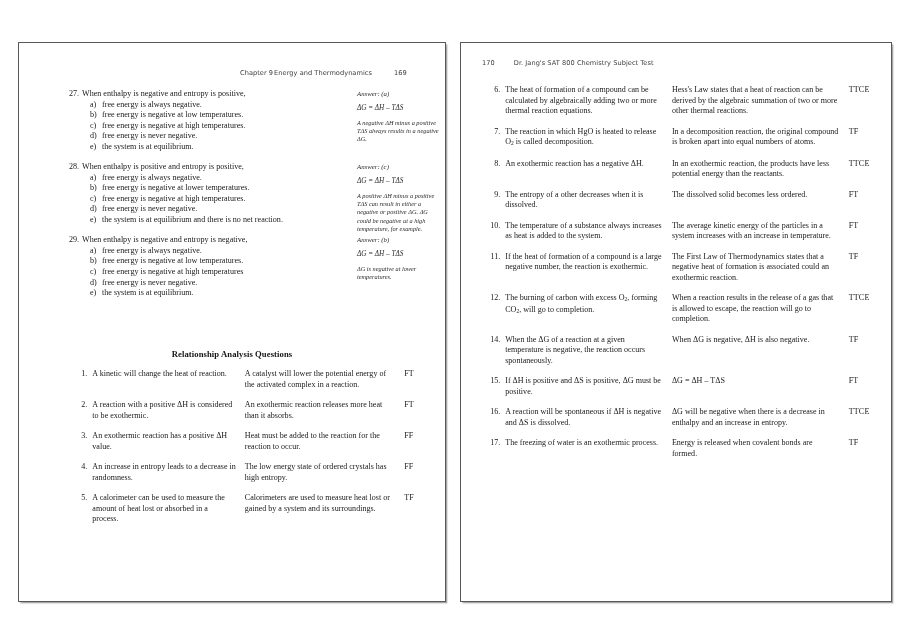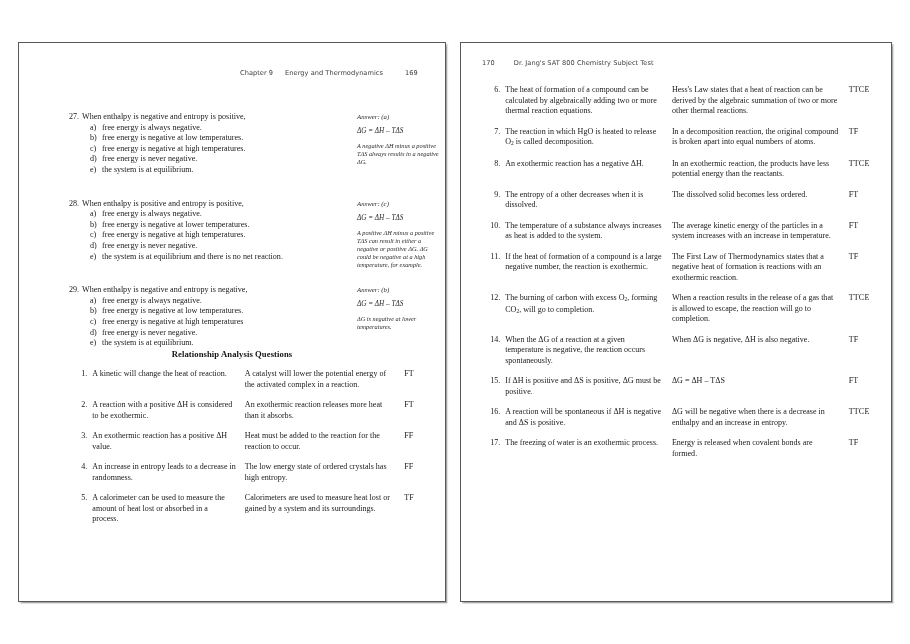--- a/index.html
+++ b/index.html
@@ -37,35 +37,34 @@
   .runhead {
     position: absolute;
     font-family: "DejaVu Sans", "Liberation Sans", sans-serif;
     font-size: 6.6px;
     color: #3c3c3c;
     white-space: nowrap;
     letter-spacing: 0.05px;
   }
   .runhead-left  { top: 26px; left: 221px; }
   .runhead-right { top: 16px; left: 21px; }
-  .runhead .chapno { margin-right: 12px; text-align: right; }
+  .runhead .chapno { margin-right: 1px; text-align: right; }
   .runhead .folio-left { margin-left: 22px; }
   .runhead .folio-right { margin-right: 19px; text-align: right; }
 
   
   .mc-list {
     position: absolute;
     top: 46px;
     left: 50px;
     width: 360px;
   }
   .mc-item {
     position: relative;
     margin-bottom: 9.5px;
-    margin-top: 23px;
   }
   .mc-body { width: 268px; }
   .mc-stem {
     font-size: 8.1px;
     line-height: 10.6px;
     color: #19191b;
     text-indent: -13px;
     padding-left: 13px;
   }
   .mc-stem .num { display: inline-block; width: 13px; text-indent: 0; }
@@ -299,21 +298,21 @@
             </tr>
             <tr>
               <td class="ra-num">10.</td>
               <td class="ra-stmt1">The temperature of a substance always increases as heat is added to the system.</td>
               <td class="ra-stmt2">The average kinetic energy of the particles in a system increases with an increase in temperature.</td>
               <td class="ra-code">FT</td>
             </tr>
             <tr>
               <td class="ra-num">11.</td>
               <td class="ra-stmt1">If the heat of formation of a compound is a large negative number, the reaction is exothermic.</td>
-              <td class="ra-stmt2">The First Law of Thermodynamics states that a negative heat of formation is reactions with an exothermic reaction.</td>
+              <td class="ra-stmt2">The First Law of Thermodynamics states that a negative heat of formation is associated could an exothermic reaction.</td>
               <td class="ra-code">TF</td>
             </tr>
             <tr>
               <td class="ra-num">12.</td>
               <td class="ra-stmt1">The burning of carbon with excess O<sub>2</sub>, forming CO<sub>2</sub>, will go to completion.</td>
               <td class="ra-stmt2">When a reaction results in the release of a gas that is allowed to escape, the reaction will go to completion.</td>
               <td class="ra-code">TTCE</td>
             </tr>
             <tr>
               <td class="ra-num">14.</td>
@@ -322,21 +321,21 @@
               <td class="ra-code">TF</td>
             </tr>
             <tr>
               <td class="ra-num">15.</td>
               <td class="ra-stmt1">If ΔH is positive and ΔS is positive, ΔG must be positive.</td>
               <td class="ra-stmt2">ΔG = ΔH – TΔS</td>
               <td class="ra-code">FT</td>
             </tr>
             <tr>
               <td class="ra-num">16.</td>
-              <td class="ra-stmt1">A reaction will be spontaneous if ΔH is negative and ΔS is positive.</td>
+              <td class="ra-stmt1">A reaction will be spontaneous if ΔH is negative and ΔS is dissolved.</td>
               <td class="ra-stmt2">ΔG will be negative when there is a decrease in enthalpy and an increase in entropy.</td>
               <td class="ra-code">TTCE</td>
             </tr>
             <tr>
               <td class="ra-num">17.</td>
               <td class="ra-stmt1">The freezing of water is an exothermic process.</td>
               <td class="ra-stmt2">Energy is released when covalent bonds are formed.</td>
               <td class="ra-code">TF</td>
             </tr>
           </tbody>

